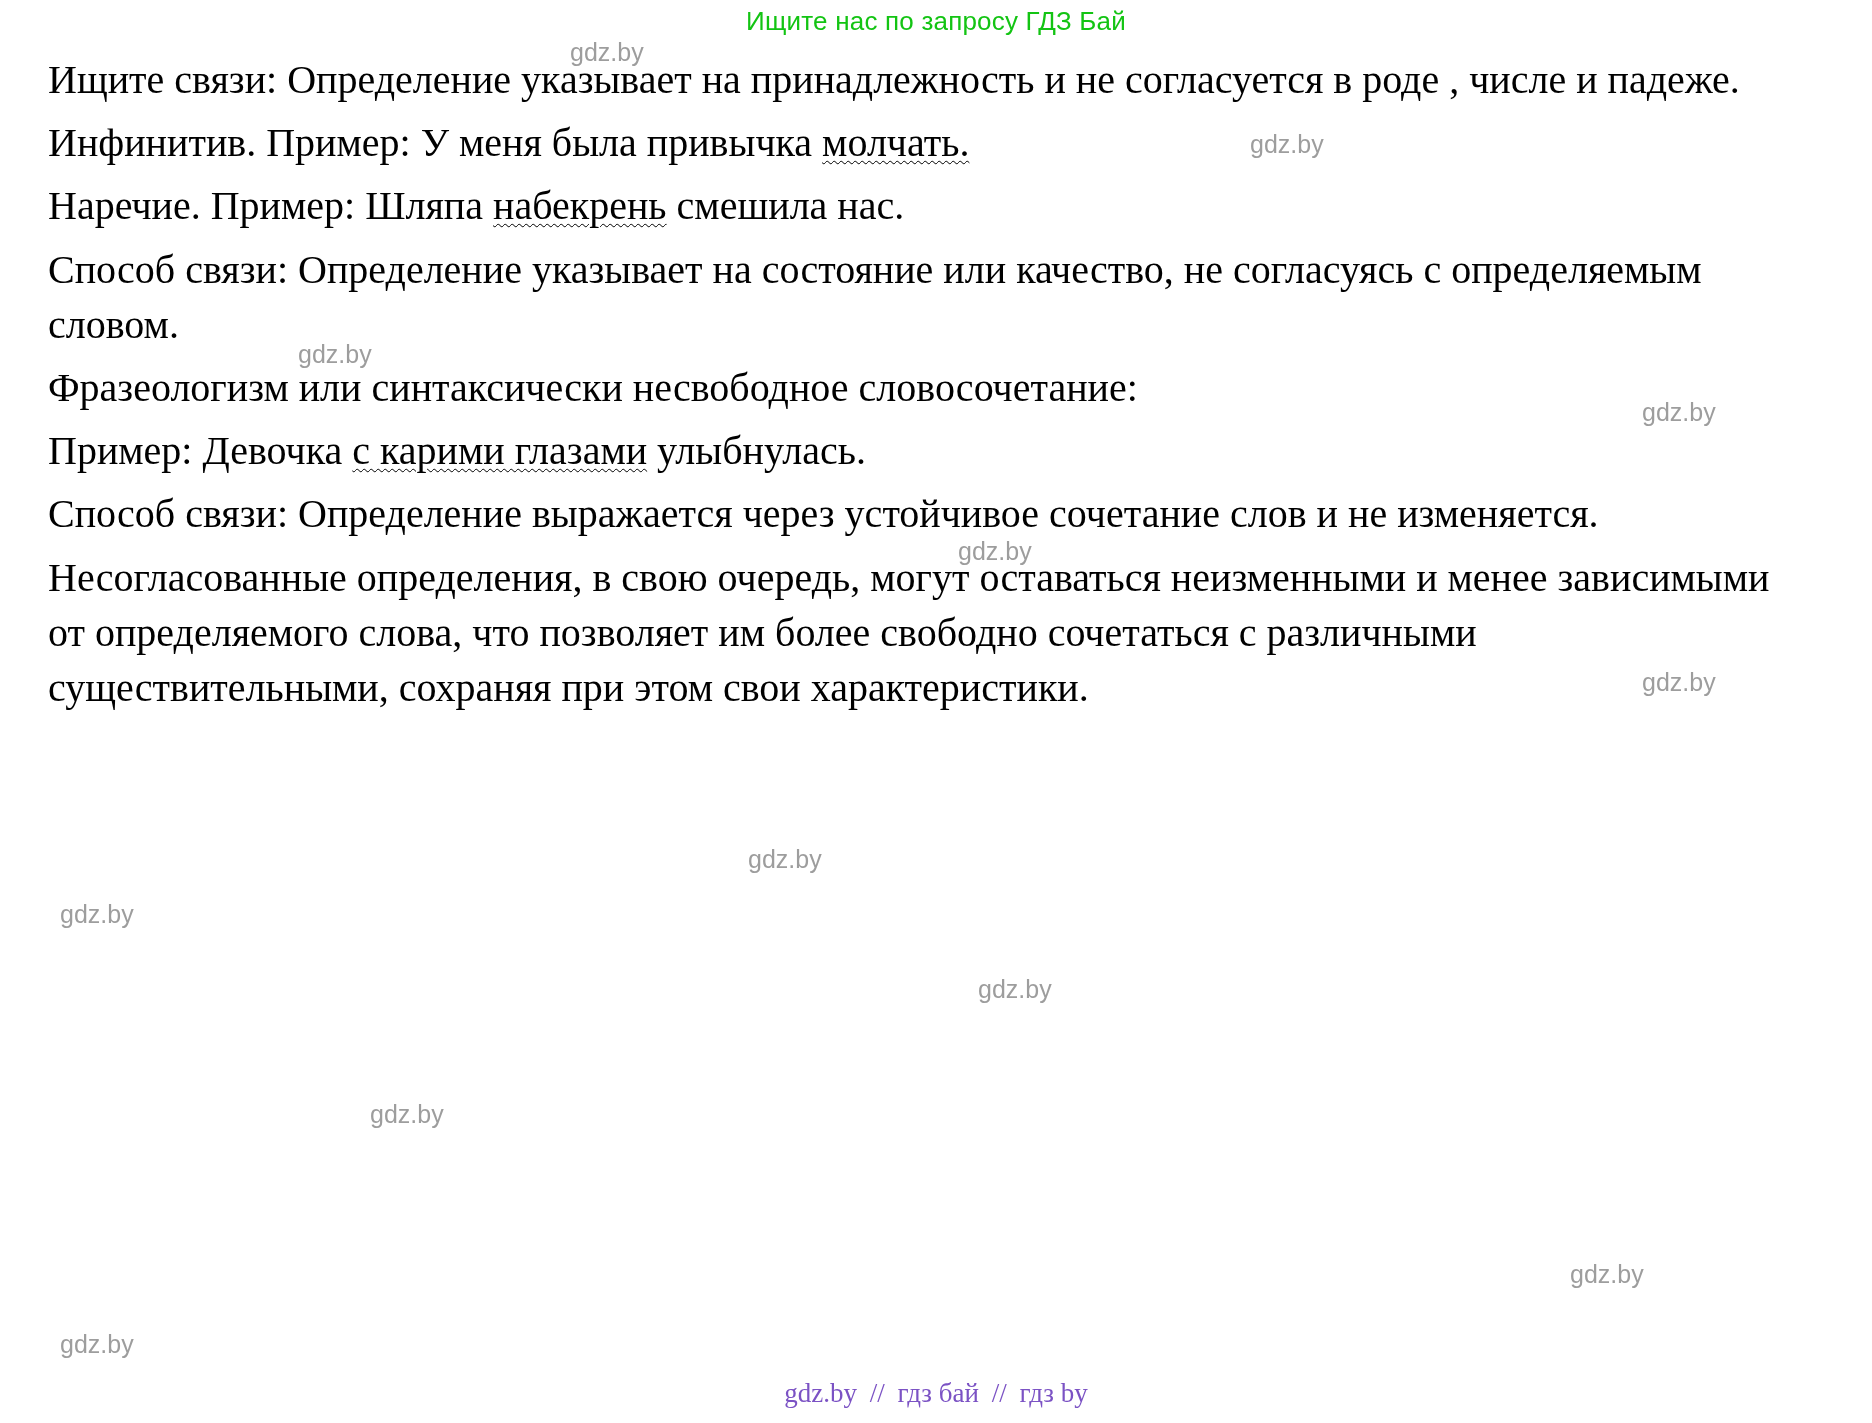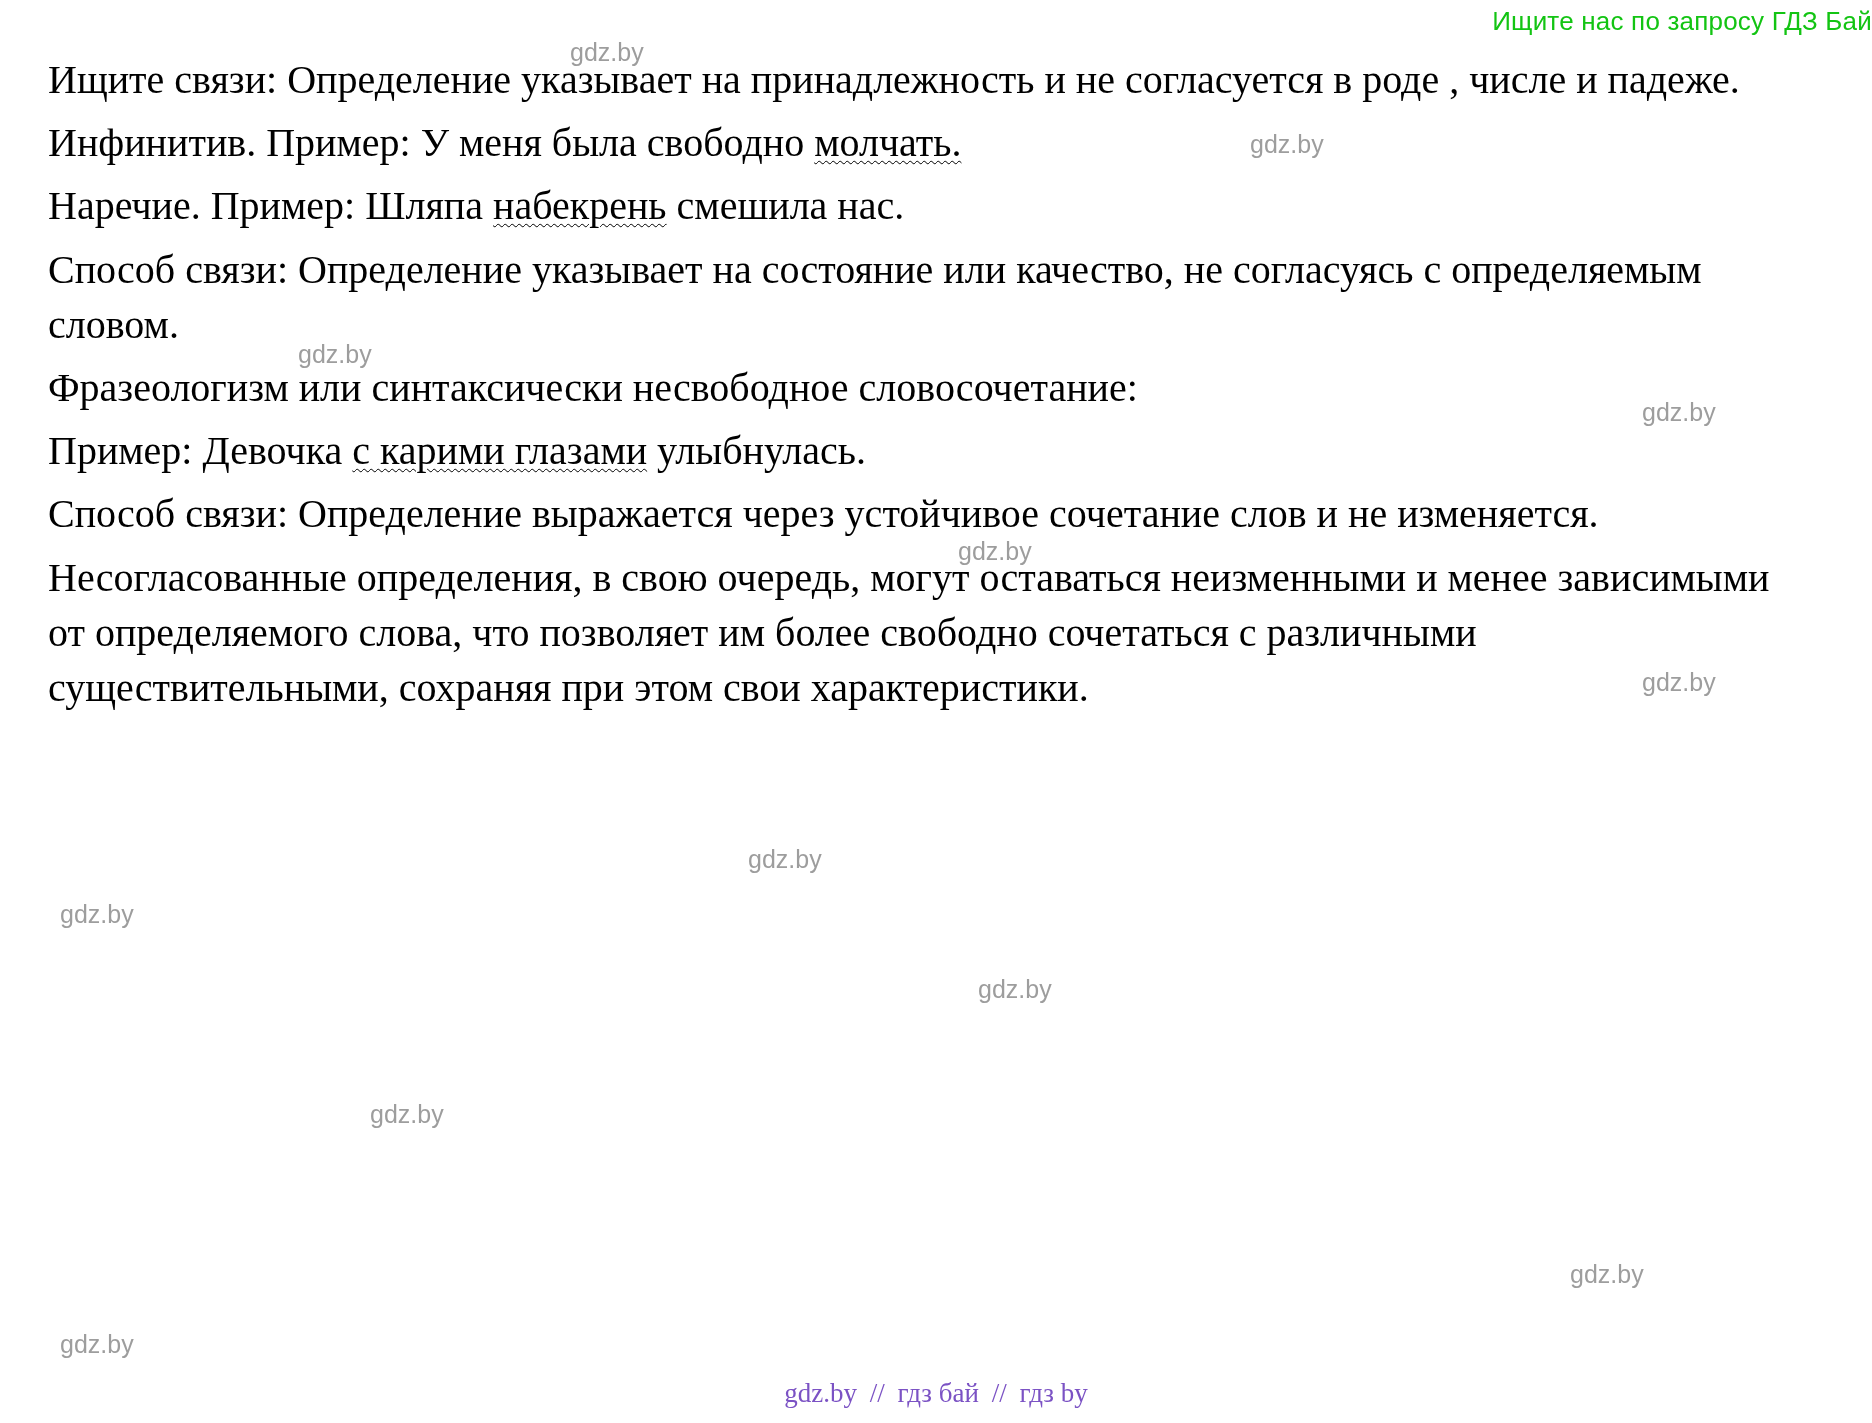--- a/index.html
+++ b/index.html
@@ -15,21 +15,21 @@
     color: #000000;
     overflow: hidden;
   }
 
   
   .top-banner {
     position: absolute;
     top: 0;
     left: 0;
     width: 100%;
-    text-align: right;
+    text-align: center;
     font-family: "Liberation Sans", sans-serif;
     font-size: 26px;
     color: #13c413;
     padding-top: 6px;
     box-sizing: border-box;
     letter-spacing: 0.2px;
   }
 
   
   .content {
@@ -90,21 +90,21 @@
 </head>
 <body>
 
 <div class="top-banner">Ищите нас по запросу ГДЗ Бай</div>
 
 <div class="content">
 
   <p class="para">Ищите связи: Определение указывает на принадлежность и не согласуется в роде , числе и падеже.</p>
 
   <p class="para">
-    <span>Инфинитив. Пример: У меня была свободно </span><span class="squiggle">молчать.</span><span></span>
+    <span>Инфинитив. Пример: У меня была привычка </span><span class="squiggle">молчать.</span><span></span>
   </p>
 
 
   <p class="para">
     <span>Наречие. Пример: Шляпа </span><span class="squiggle">набекрень</span><span> смешила нас.</span>
   </p>
 
   <p class="para">Способ связи: Определение указывает на состояние или качество, не согласуясь с определяемым словом.</p>
 
   <p class="para">Фразеологизм или синтаксически несвободное словосочетание:</p>

